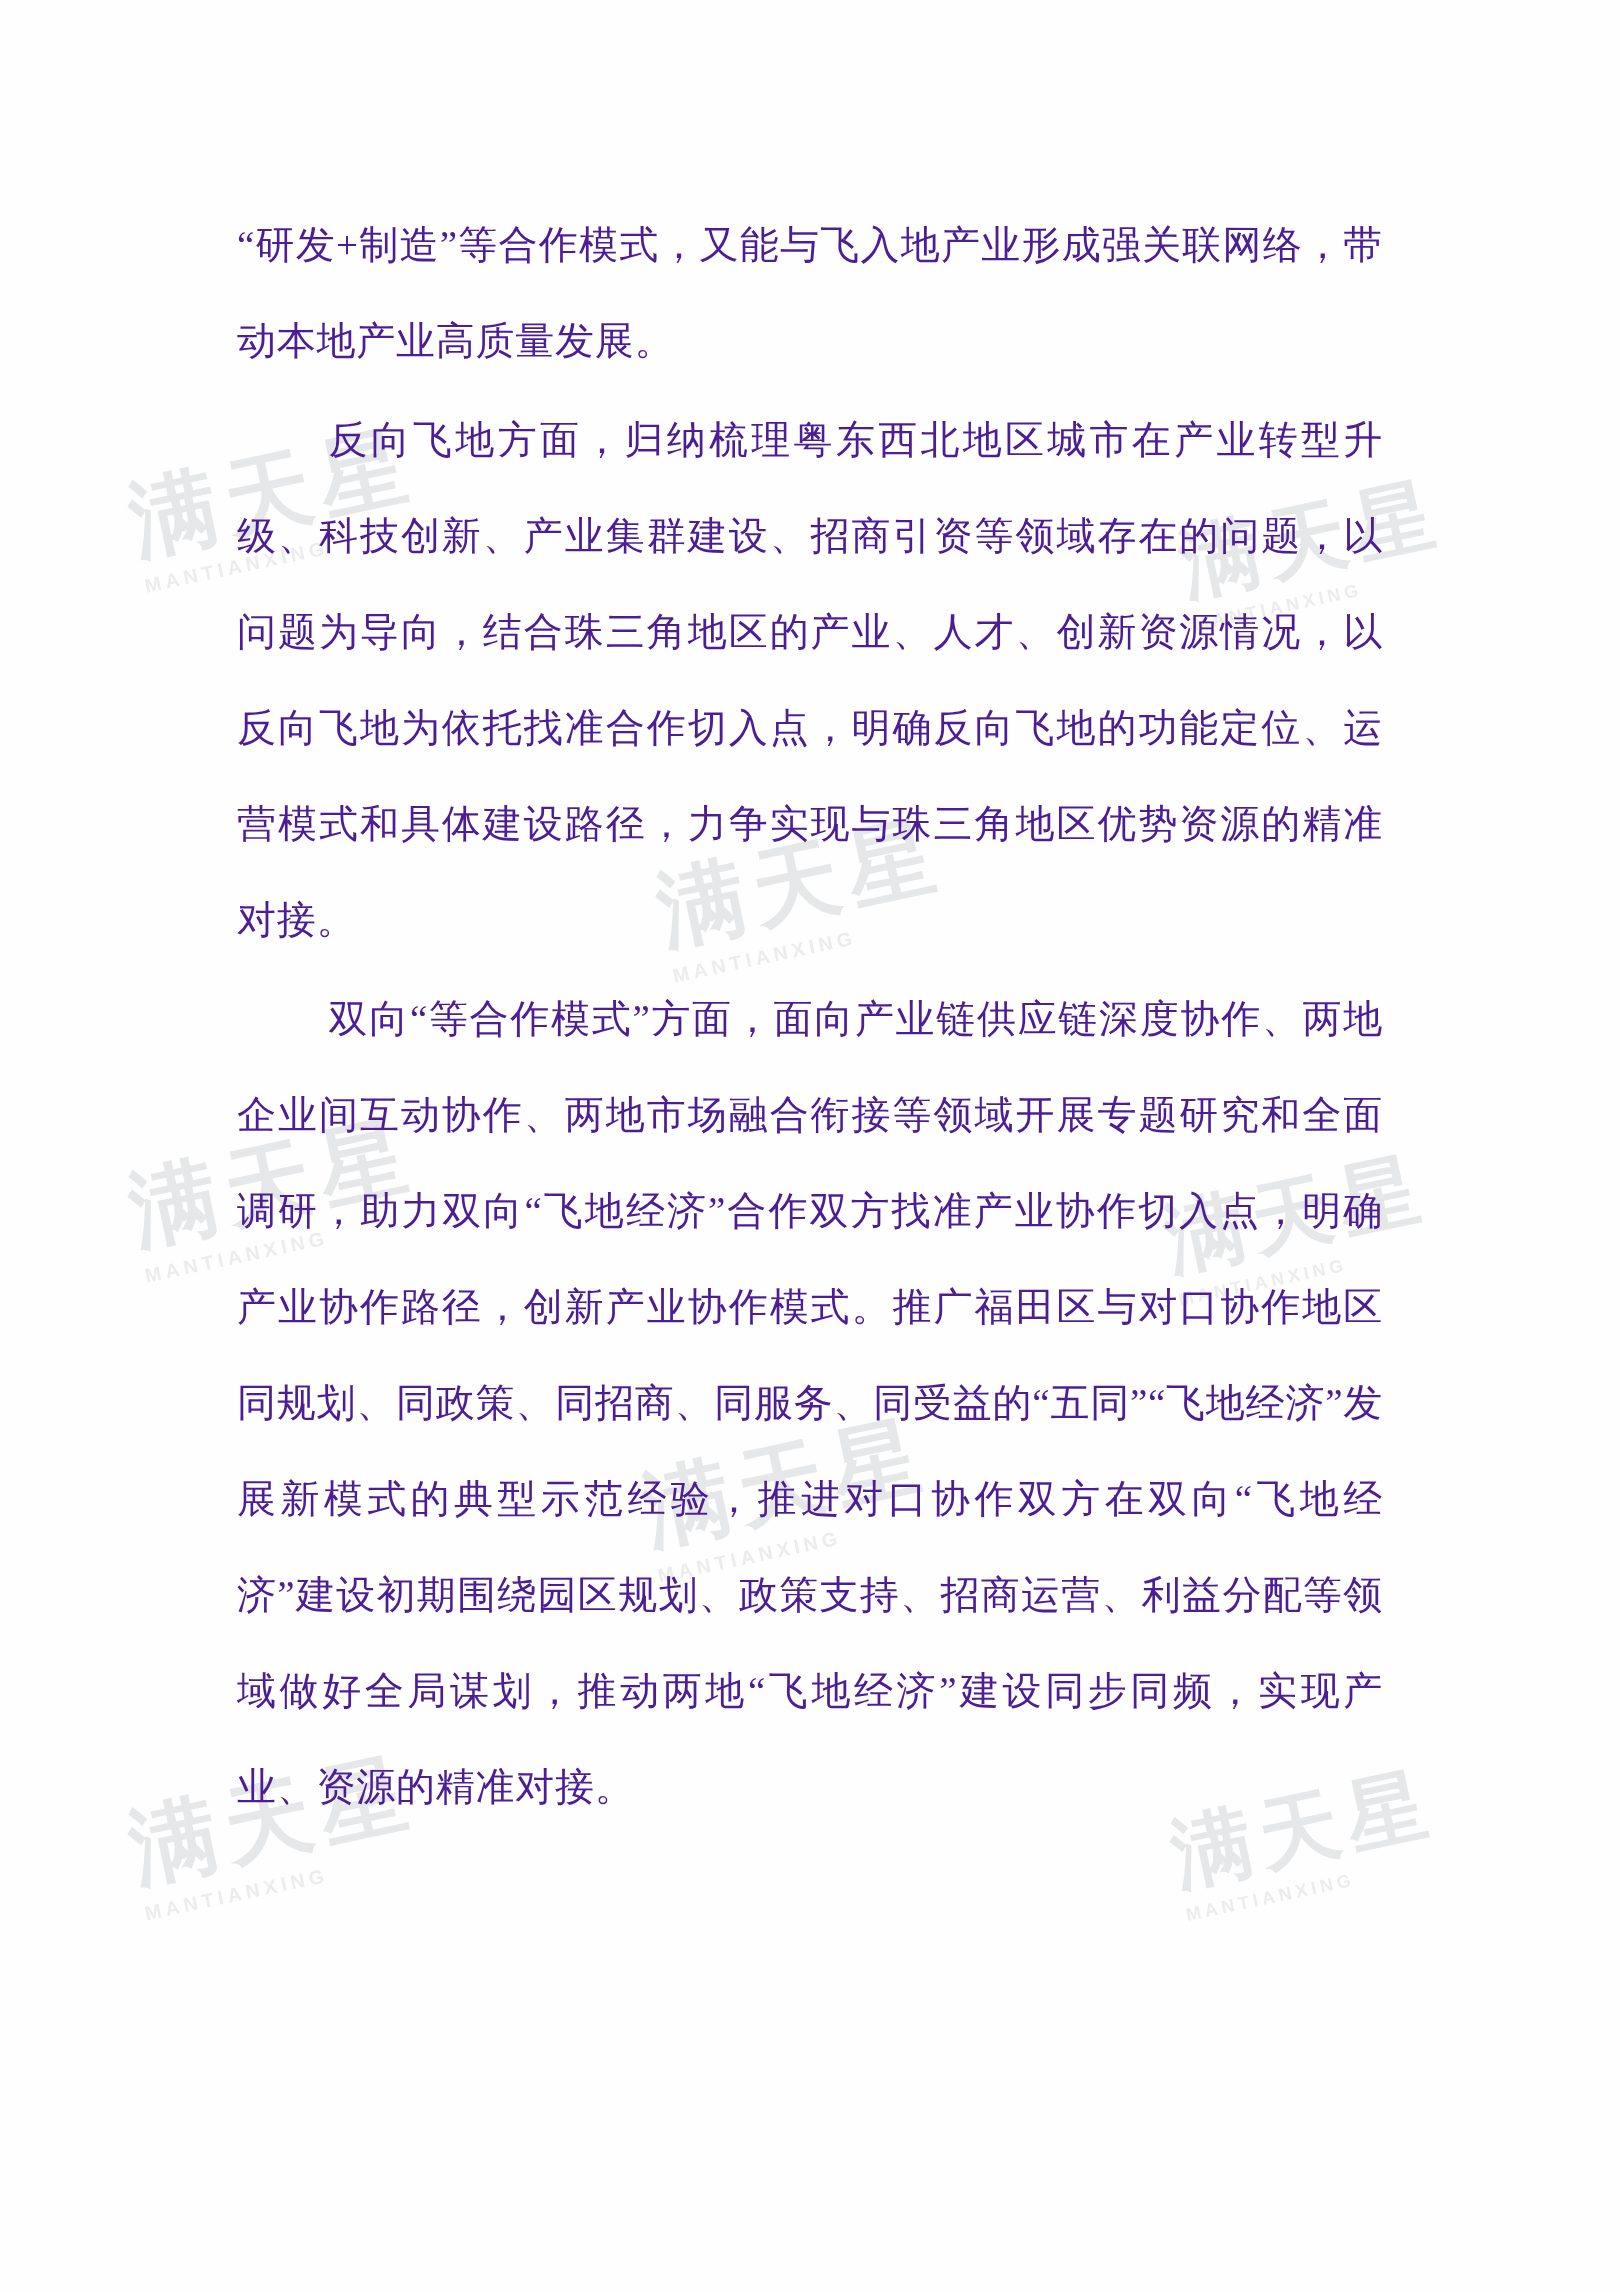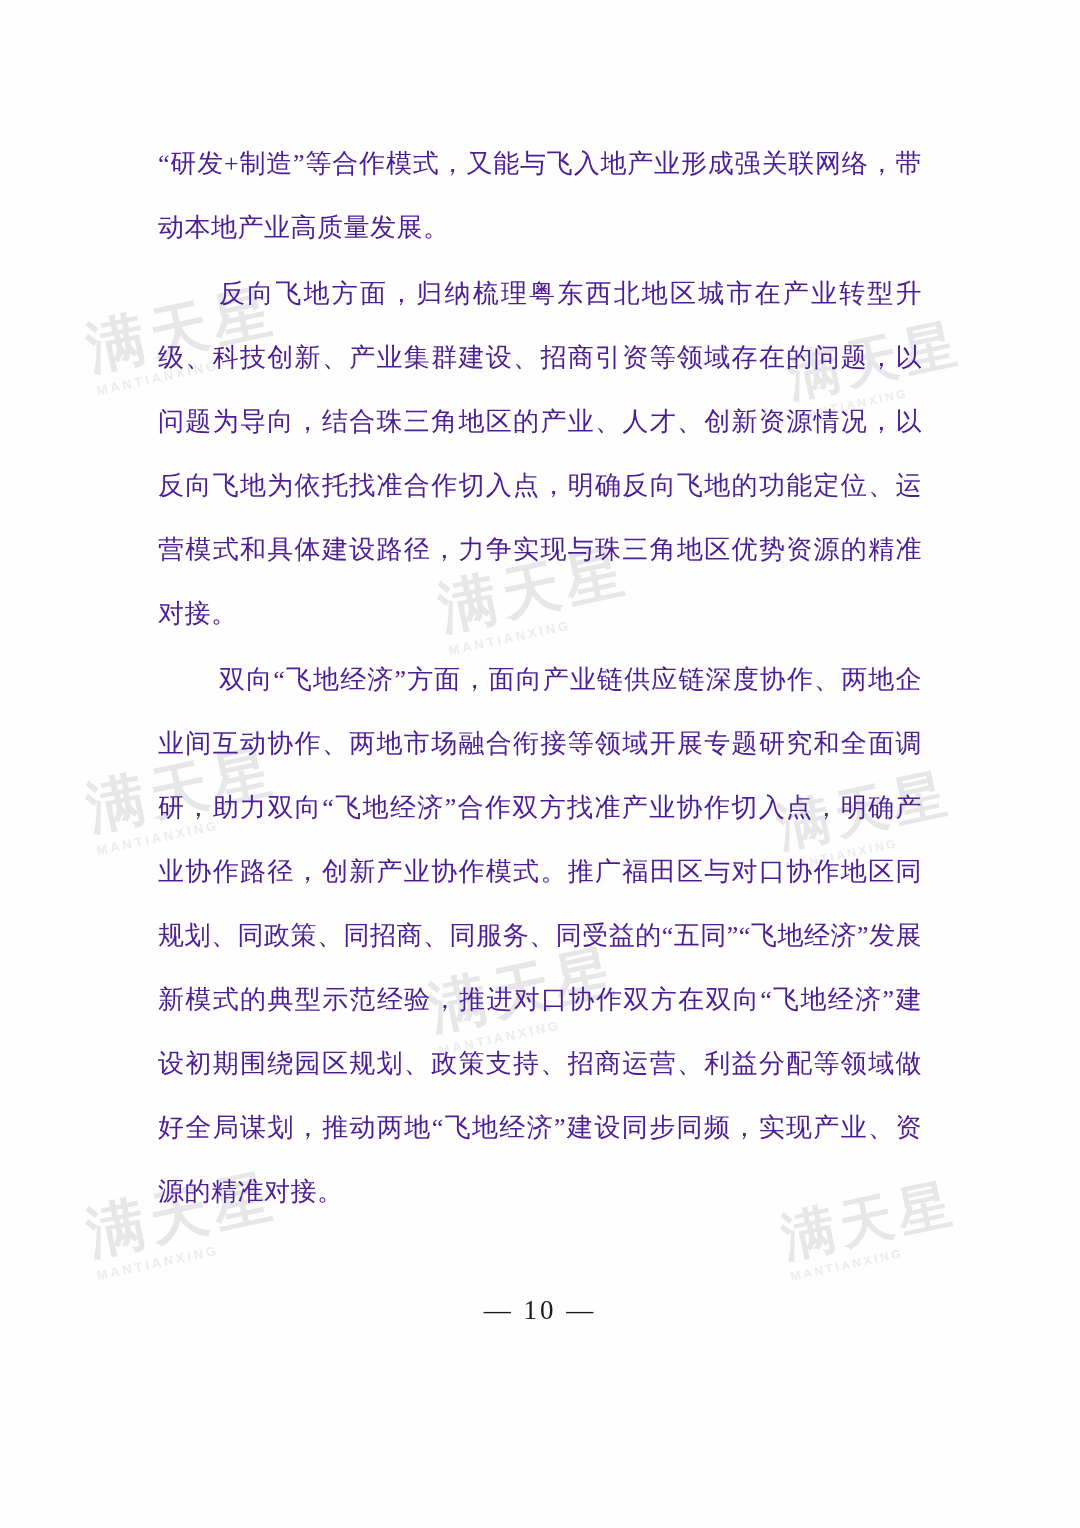--- a/index.html
+++ b/index.html
@@ -132,20 +132,19 @@
 
     <p class="para noindent">
       <span>“研发+制造”等合作模式，又能与飞入地产业形成强关联网络，带动本地产业高质量发展。</span>
     </p>
 
     <p class="para">
       <span class="lead">反向飞地方面</span><span>，归纳梳理粤东西北地区城市在产业转型升级、科技创新、产业集群建设、招商引资等领域存在的问题，以问题为导向，结合珠三角地区的产业、人才、创新资源情况，以反向飞地为依托找准合作切入点，明确反向飞地的功能定位、运营模式和具体建设路径，力争实现与珠三角地区优势资源的精准对接。</span>
     </p>
 
     <p class="para">
-      <span class="lead">双向“飞地经济”方面</span><span>，面向产业链供应链深度协作、两地企业间互动协作、两地市场融合衔接等领域开展专题研究和全面调研，助力双向“飞地经济”合作双方找准产业协作切入点，明确产业协作路径，创新产业协作模式。推广福田区与对口协作地区同规划、同政策、同招商、同服务、同受益的“五同”“飞地经济”发展新模式的典型示范经验，推进对口协作双方在双向“飞地经济”建设初期围绕园区规划、政策支持、招商运营、利益分配等领域做好全局谋划，推动两地“飞地经济”建设同步同频，实现产业、资源的精准对接。</span>
+      <span class="lead">双向“等合作模式”方面</span><span>，面向产业链供应链深度协作、两地企业间互动协作、两地市场融合衔接等领域开展专题研究和全面调研，助力双向“飞地经济”合作双方找准产业协作切入点，明确产业协作路径，创新产业协作模式。推广福田区与对口协作地区同规划、同政策、同招商、同服务、同受益的“五同”“飞地经济”发展新模式的典型示范经验，推进对口协作双方在双向“飞地经济”建设初期围绕园区规划、政策支持、招商运营、利益分配等领域做好全局谋划，推动两地“飞地经济”建设同步同频，实现产业、资源的精准对接。</span>
     </p>
 
   </div>
 
-  <div class="footer">— 10 —</div>
 
 </div>
 
 </body></html>

